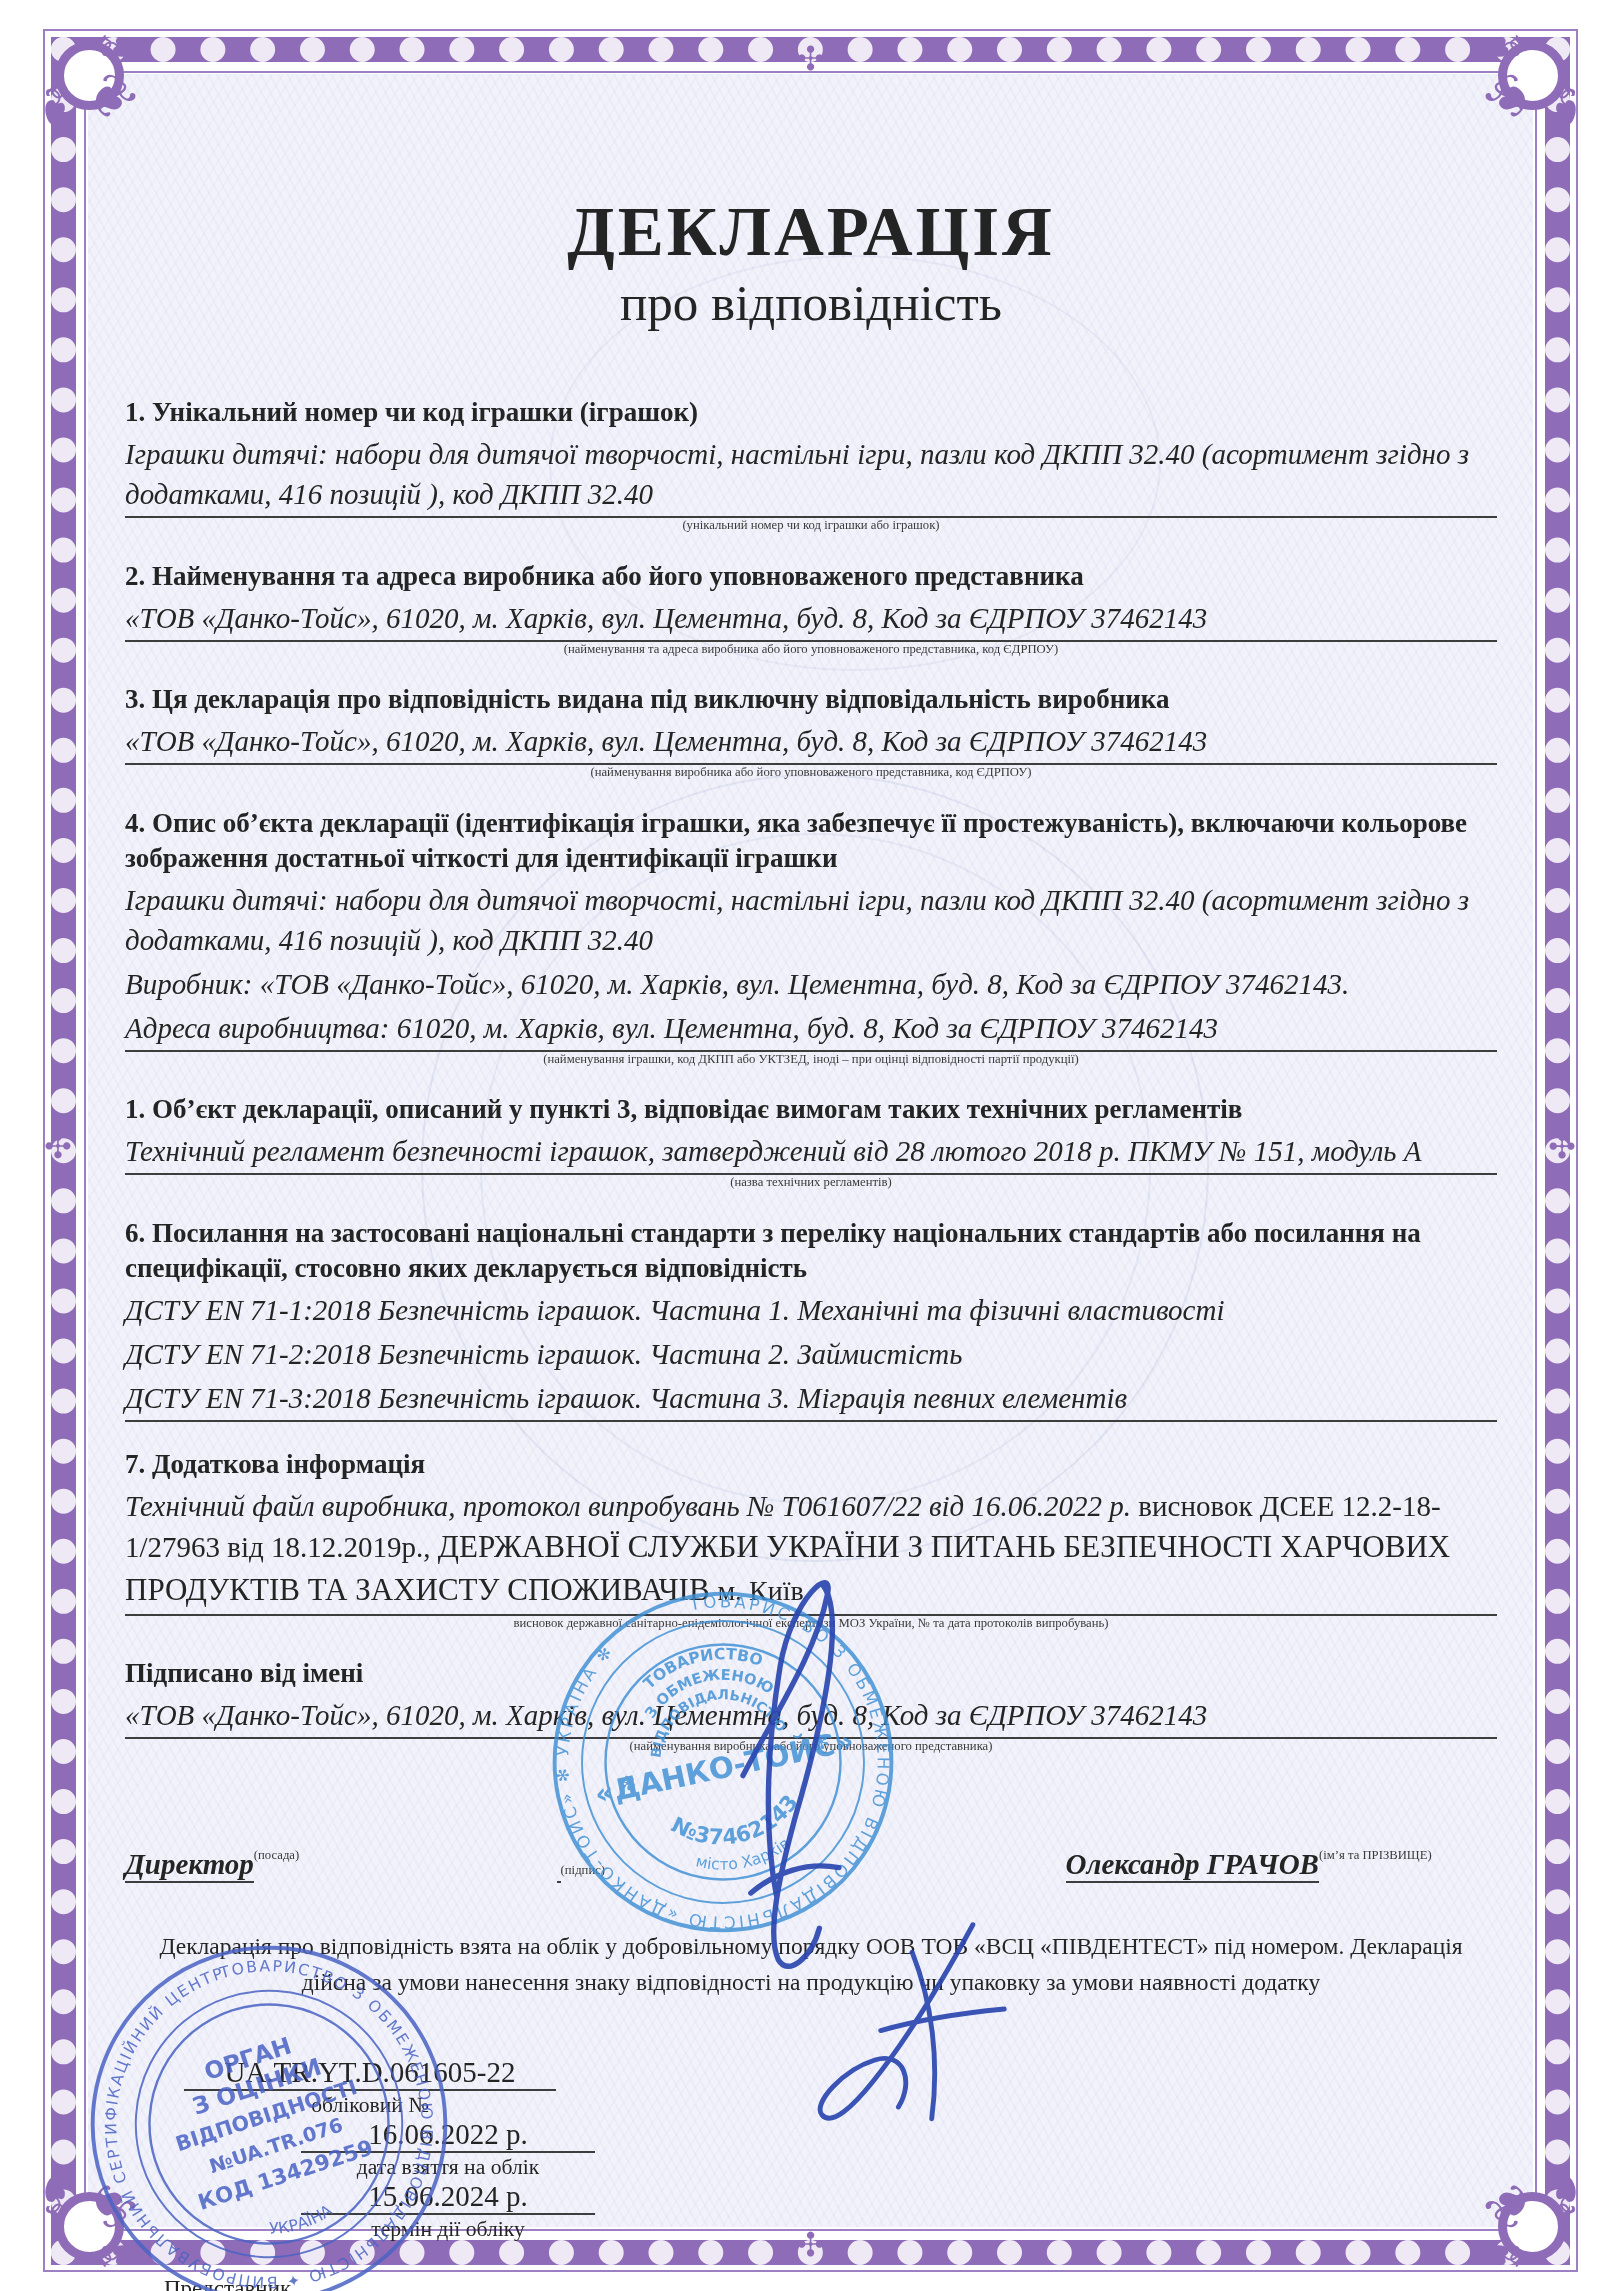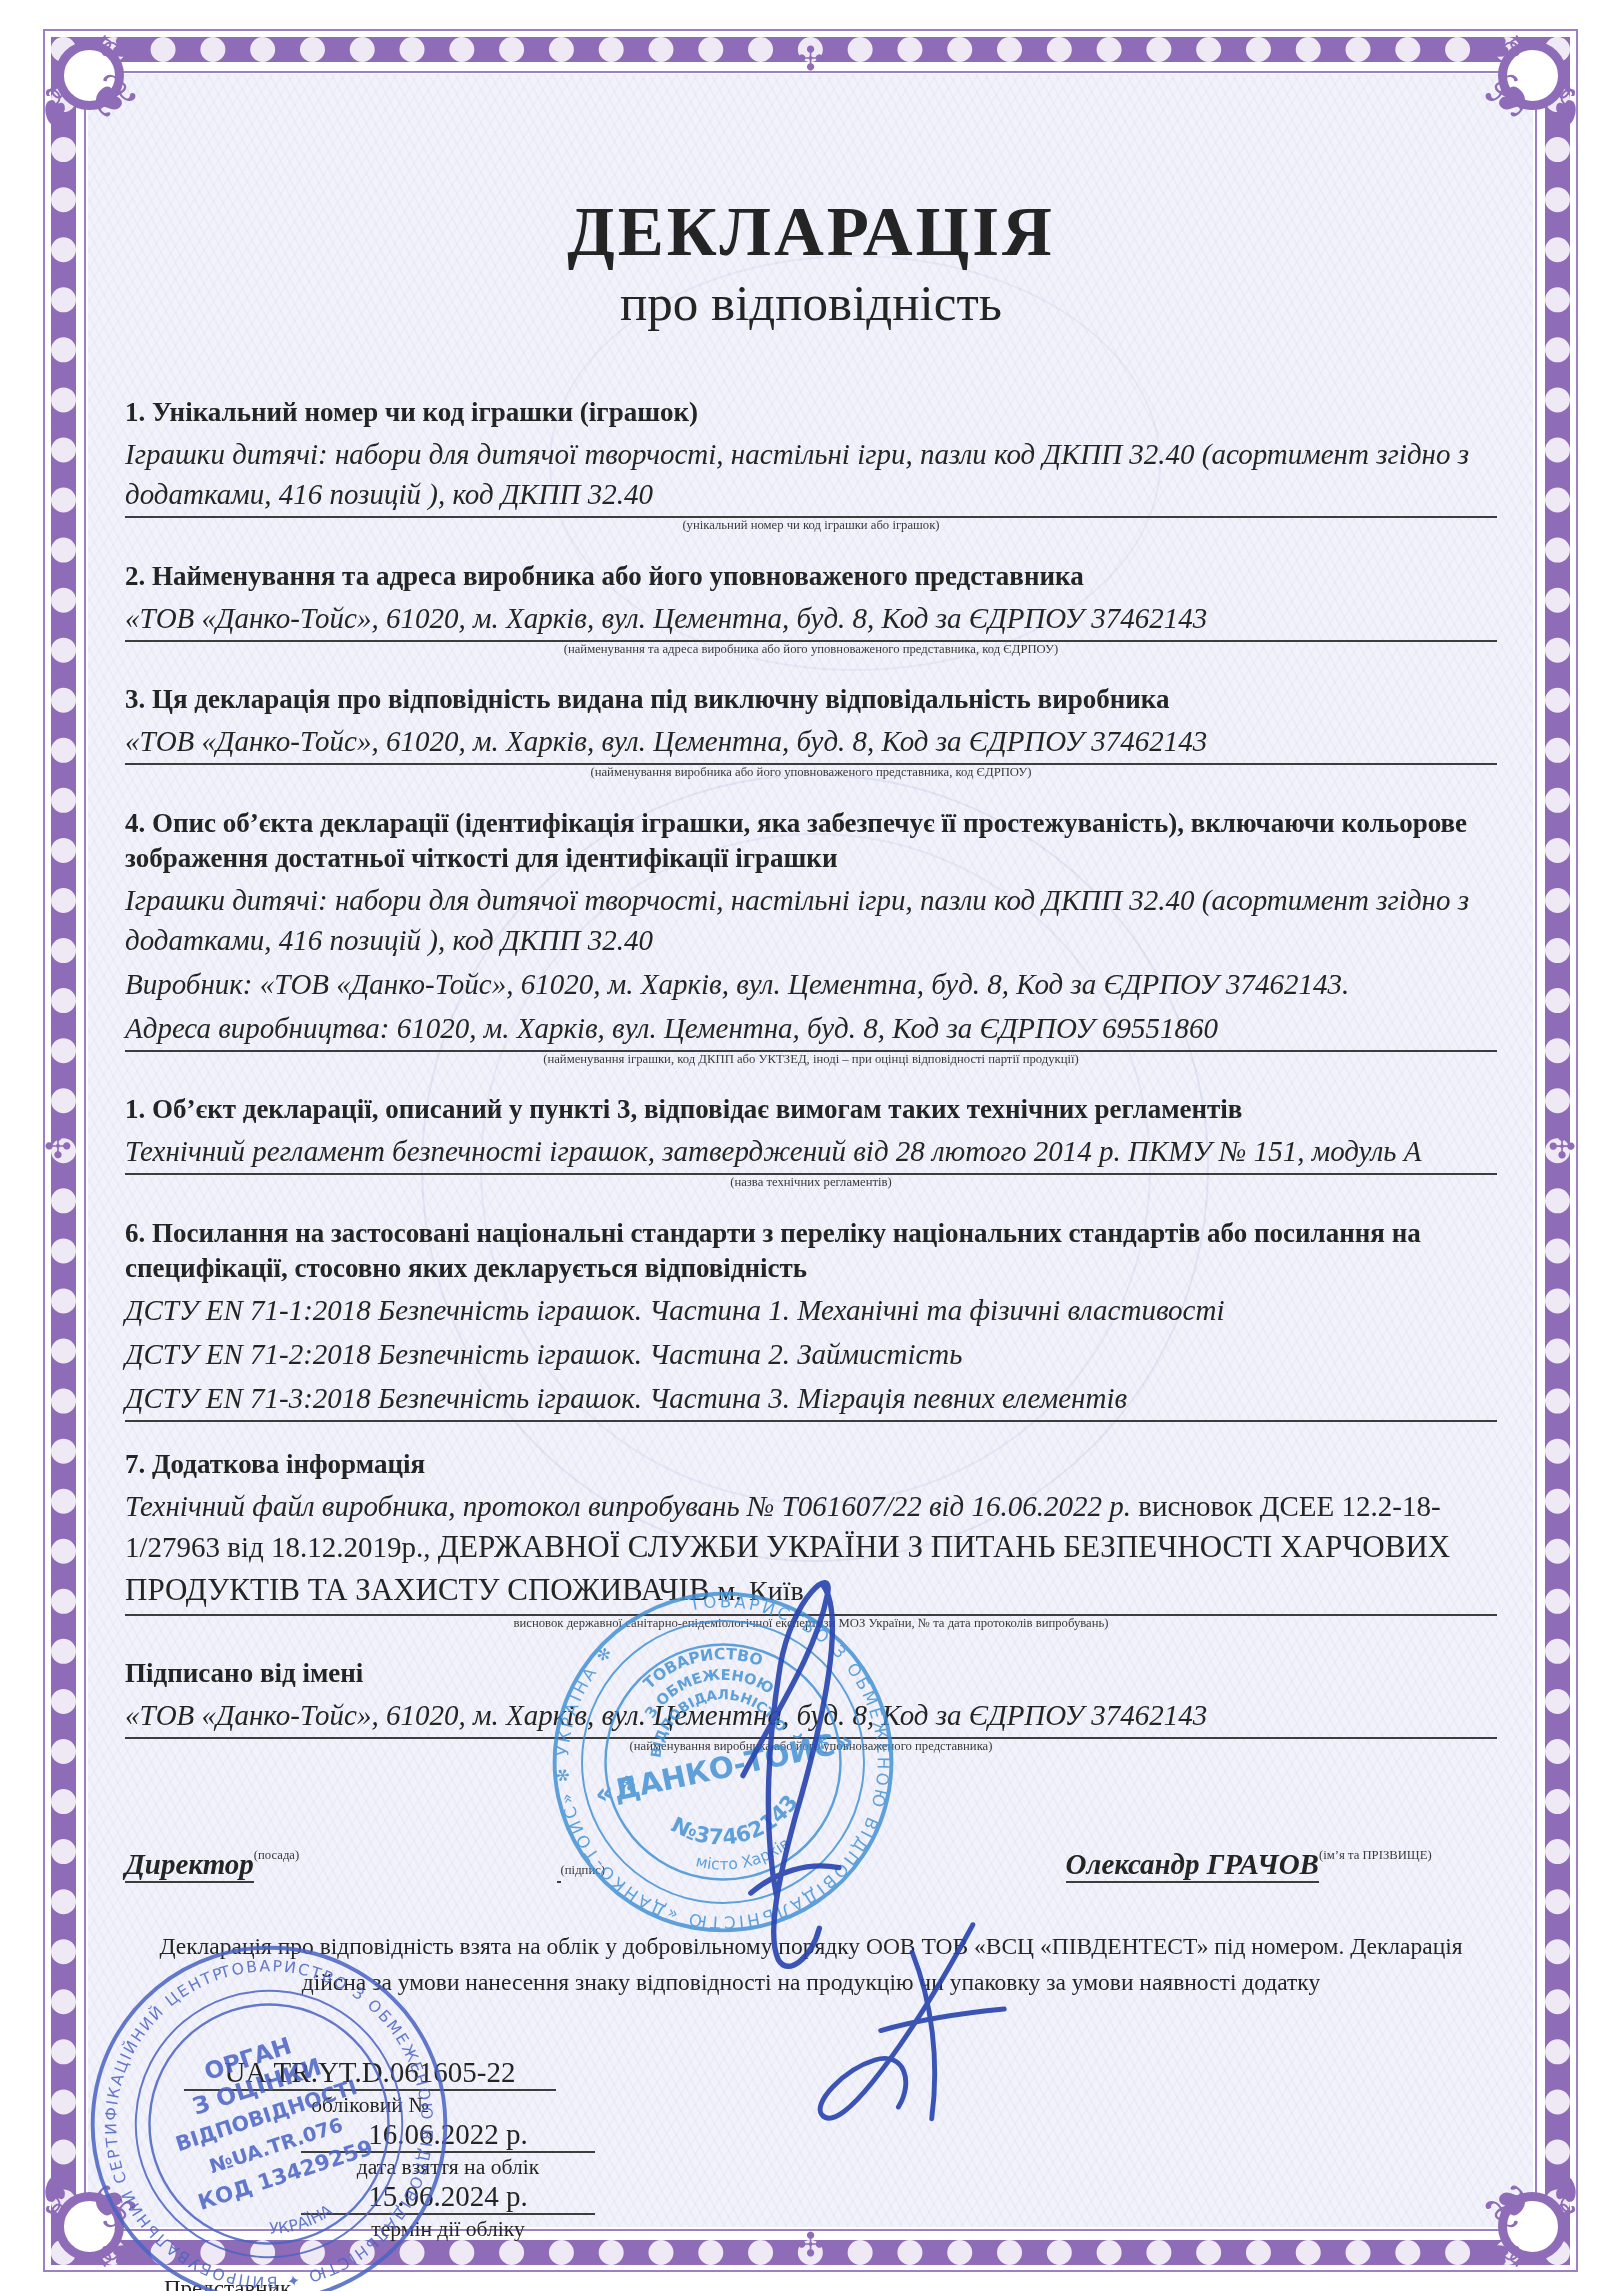--- a/index.html
+++ b/index.html
@@ -154,28 +154,28 @@
       <div class="sec-h">3. Ця декларація про відповідність видана під виключну відповідальність виробника</div>
       <div class="val">«ТОВ «Данко-Тойс», 61020,   м. Харків, вул. Цементна,  буд. 8,   Код за ЄДРПОУ 37462143</div>
       <div class="rule"></div>
       <div class="cap">(найменування виробника або його уповноваженого представника, код ЄДРПОУ)</div>
     </div>
 
     <div class="sec">
       <div class="sec-h">4. Опис об’єкта декларації (ідентифікація іграшки, яка забезпечує її простежуваність), включаючи кольорове зображення достатньої чіткості для ідентифікації іграшки</div>
       <div class="val">Іграшки дитячі: набори для дитячої творчості, настільні ігри, пазли код ДКПП 32.40 (асортимент згідно з додатками, 416 позицій ), код ДКПП 32.40</div>
       <div class="val">Виробник:  «ТОВ «Данко-Тойс», 61020,   м. Харків, вул. Цементна,  буд. 8,   Код за ЄДРПОУ 37462143.</div>
-      <div class="val">Адреса виробництва: 61020,   м. Харків, вул. Цементна,  буд. 8,   Код за ЄДРПОУ 69551860</div>
+      <div class="val">Адреса виробництва: 61020,   м. Харків, вул. Цементна,  буд. 8,   Код за ЄДРПОУ 37462143</div>
       <div class="rule"></div>
       <div class="cap">(найменування іграшки, код ДКПП або УКТЗЕД, іноді – при оцінці відповідності партії продукції)</div>
     </div>
 
     <div class="sec">
       <div class="sec-h">1. Об’єкт декларації, описаний у пункті 3, відповідає вимогам таких технічних регламентів</div>
-      <div class="val">Технічний регламент безпечності іграшок, затверджений від 28 лютого 2014 р. ПКМУ № 151,  модуль А</div>
+      <div class="val">Технічний регламент безпечності іграшок, затверджений від 28 лютого 2018 р. ПКМУ № 151,  модуль А</div>
       <div class="rule"></div>
       <div class="cap">(назва технічних регламентів)</div>
     </div>
 
     <div class="sec">
       <div class="sec-h">6. Посилання на застосовані національні стандарти з переліку національних стандартів або посилання на специфікації, стосовно яких декларується відповідність</div>
       <div class="val">ДСТУ EN 71-1:2018 Безпечність іграшок. Частина 1. Механічні та фізичні властивості</div>
       <div class="val">ДСТУ EN 71-2:2018 Безпечність іграшок. Частина 2. Займистість</div>
       <div class="val">ДСТУ EN 71-3:2018 Безпечність іграшок. Частина 3. Міграція певних елементів</div>
       <div class="rule"></div>

